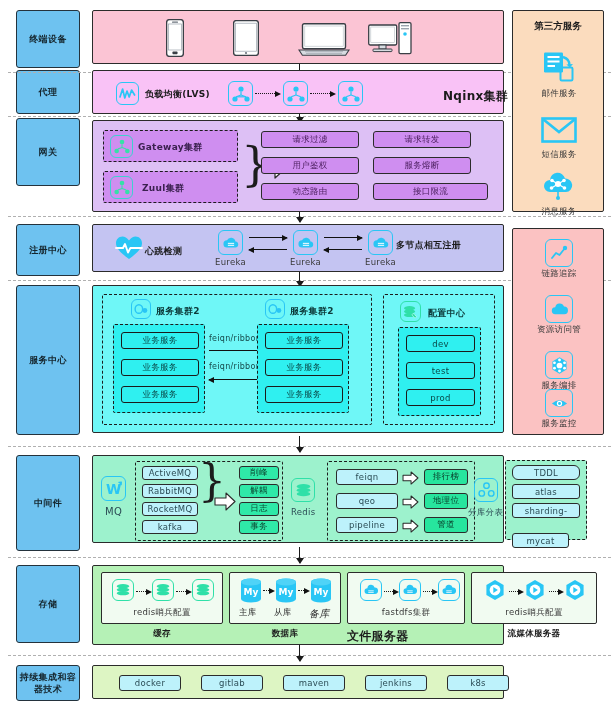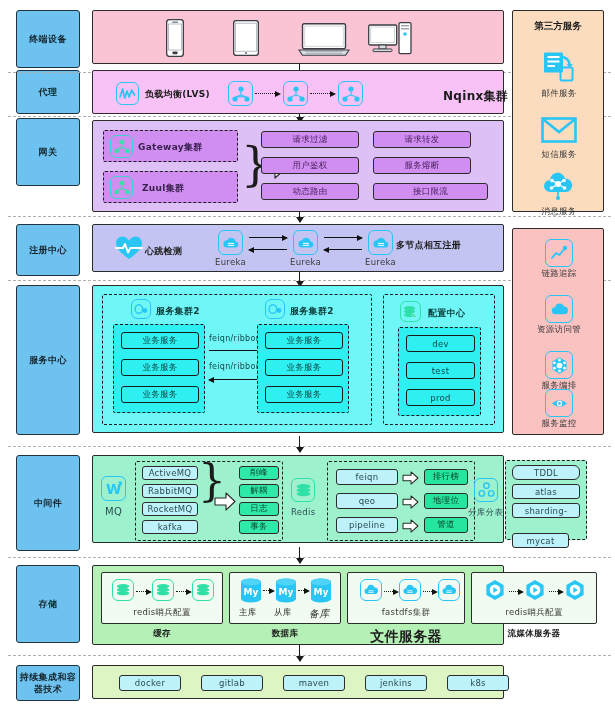--- a/index.html
+++ b/index.html
@@ -611,21 +611,21 @@
         <svg width="16" height="14" viewBox="0 0 20 16">
             <path d="M5.5 13 a3.6 3.6 0 0 1 0-7.2 a4.6 4.6 0 0 1 9-1 a3.2 3.2 0 0 1 0.4 8.2 Z" fill="#29c6f5"></path>
             <g stroke="#ffffff" stroke-width="1">
               <line x1="6.6" y1="9" x2="13.4" y2="9"></line>
               <line x1="6.6" y1="11" x2="13.4" y2="11"></line>
             </g>
           </svg>
       </div>
       <div class="lbl" style="left:0; width:100%; top:34px; text-align:center; font-size:8.5px; color:#3a3a3a;">fastdfs集群</div>
     </div>
-    <div class="lbl" style="left:254px; width:118px; top:62px; text-align:center; font-size:14px; font-weight:bold; color:#1c1c1c;">文件服务器</div>
+    <div class="lbl" style="left:254px; width:118px; top:62px; text-align:left; font-size:12px; font-weight:bold; color:#1c1c1c;">文件服务器</div>
 
     <div class="solidbox" style="left:378px; top:6px; width:126px; height:52px;">
       <div class="abs" style="left:12px; top:6px;">
         <svg width="22" height="22" viewBox="0 0 22 22">
           <path d="M11 1 l8.6 5 v10 l-8.6 5 -8.6 -5 v-10 Z" fill="#29c6f5"></path>
           <circle cx="11" cy="11" r="5.4" fill="#ffffff"></circle>
           <path d="M9.3 8 l4.6 3 -4.6 3 Z" fill="#29c6f5"></path>
         </svg>
       </div>
       <div class="dotline arr" style="left:37px; top:18px; width:13px;"></div>

